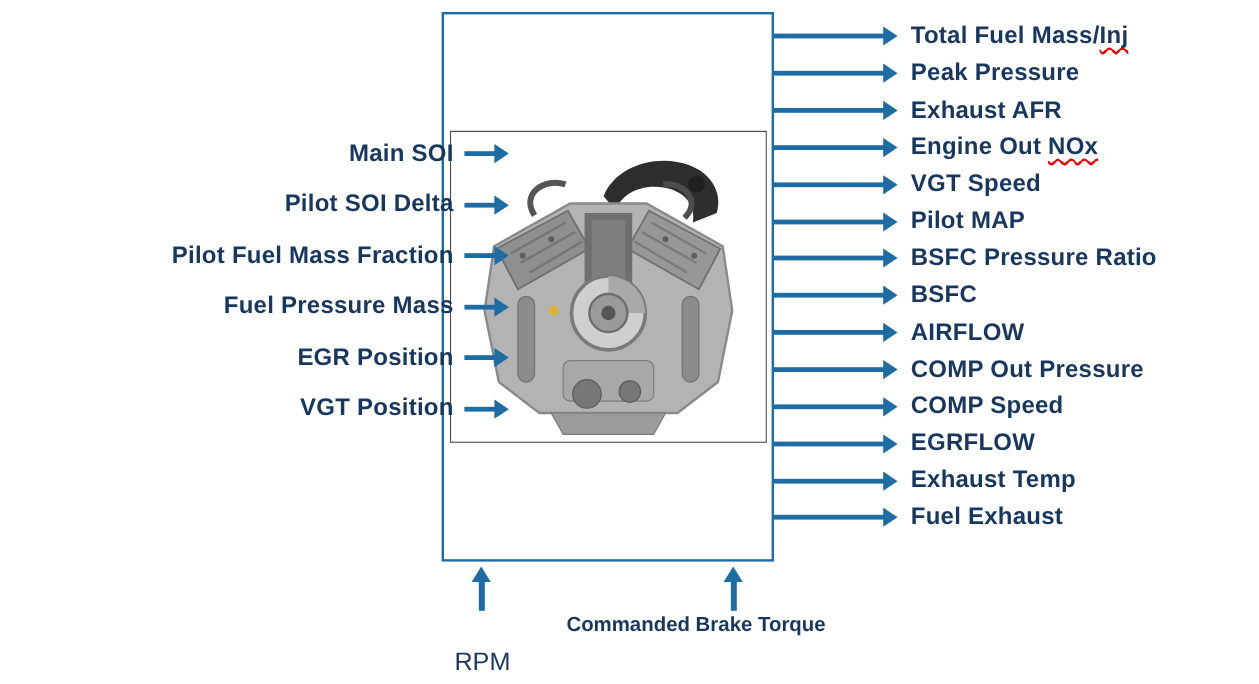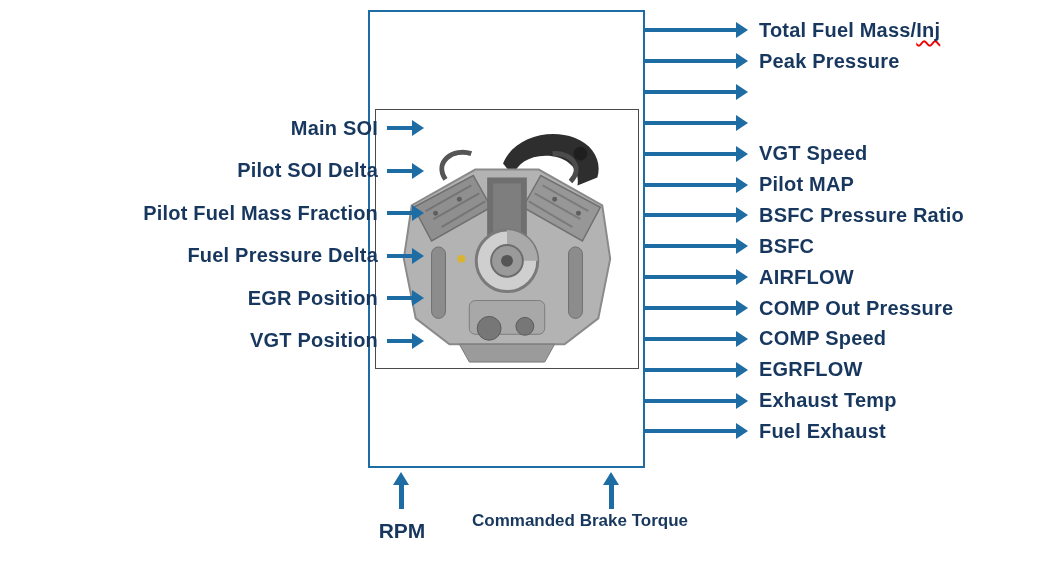--- a/index.html
+++ b/index.html
@@ -59,22 +59,22 @@
     border-left:8.5px solid transparent; border-right:8.5px solid transparent;
   }
   .arrow-up .stem {
     position:absolute; left:6px; top:11px; width:5px; height:26px;
     background:var(--arrow,#1E6CA4);
   }
   .arrow-up-1 { left:393px; top:472px; }
   .arrow-up-2 { left:603px; top:472px; }
 
   .rpm-label {
-    position:absolute; left:360px; top:519px; width:84px; text-align:center;
-    color:var(--text,#17375E); font-weight:bold; font-size:21px;
+    position:absolute; left:360px; top:540px; width:84px; text-align:center;
+    color:var(--text,#17375E); font-weight:normal; font-size:21px;
   }
   .cbt-label {
     position:absolute; left:472px; top:511px; white-space:nowrap;
     color:var(--text,#17375E); font-weight:bold; font-size:17px;
   }
 
   
   .squiggle {
     text-decoration: underline wavy var(--squiggle,#e00);
     text-decoration-thickness:2px;
@@ -140,21 +140,21 @@
       </div>
       <div class="in-row">
         <span class="lbl">Pilot SOI Delta</span>
         <span class="arrow-right"></span>
       </div>
       <div class="in-row">
         <span class="lbl">Pilot Fuel Mass Fraction</span>
         <span class="arrow-right"></span>
       </div>
       <div class="in-row">
-        <span class="lbl">Fuel Pressure Delta</span>
+        <span class="lbl">Fuel Pressure Mass</span>
         <span class="arrow-right"></span>
       </div>
       <div class="in-row">
         <span class="lbl">EGR Position</span>
         <span class="arrow-right"></span>
       </div>
       <div class="in-row">
         <span class="lbl">VGT Position</span>
         <span class="arrow-right"></span>
       </div>
@@ -164,23 +164,25 @@
       <div class="out-row">
         <span class="arrow-right-long"></span>
         <span class="lbl">Total Fuel Mass/<span class="squiggle">Inj</span></span>
       </div>
       <div class="out-row">
         <span class="arrow-right-long"></span>
         <span class="lbl">Peak Pressure</span>
       </div>
       <div class="out-row">
         <span class="arrow-right-long"></span>
-      </div>
-      <div class="out-row">
-        <span class="arrow-right-long"></span>
+        <span class="lbl">Exhaust AFR</span>
+      </div>
+      <div class="out-row">
+        <span class="arrow-right-long"></span>
+        <span class="lbl">Engine Out <span class="squiggle">NOx</span></span>
       </div>
       <div class="out-row">
         <span class="arrow-right-long"></span>
         <span class="lbl">VGT Speed</span>
       </div>
       <div class="out-row">
         <span class="arrow-right-long"></span>
         <span class="lbl">Pilot MAP</span>
       </div>
       <div class="out-row">

